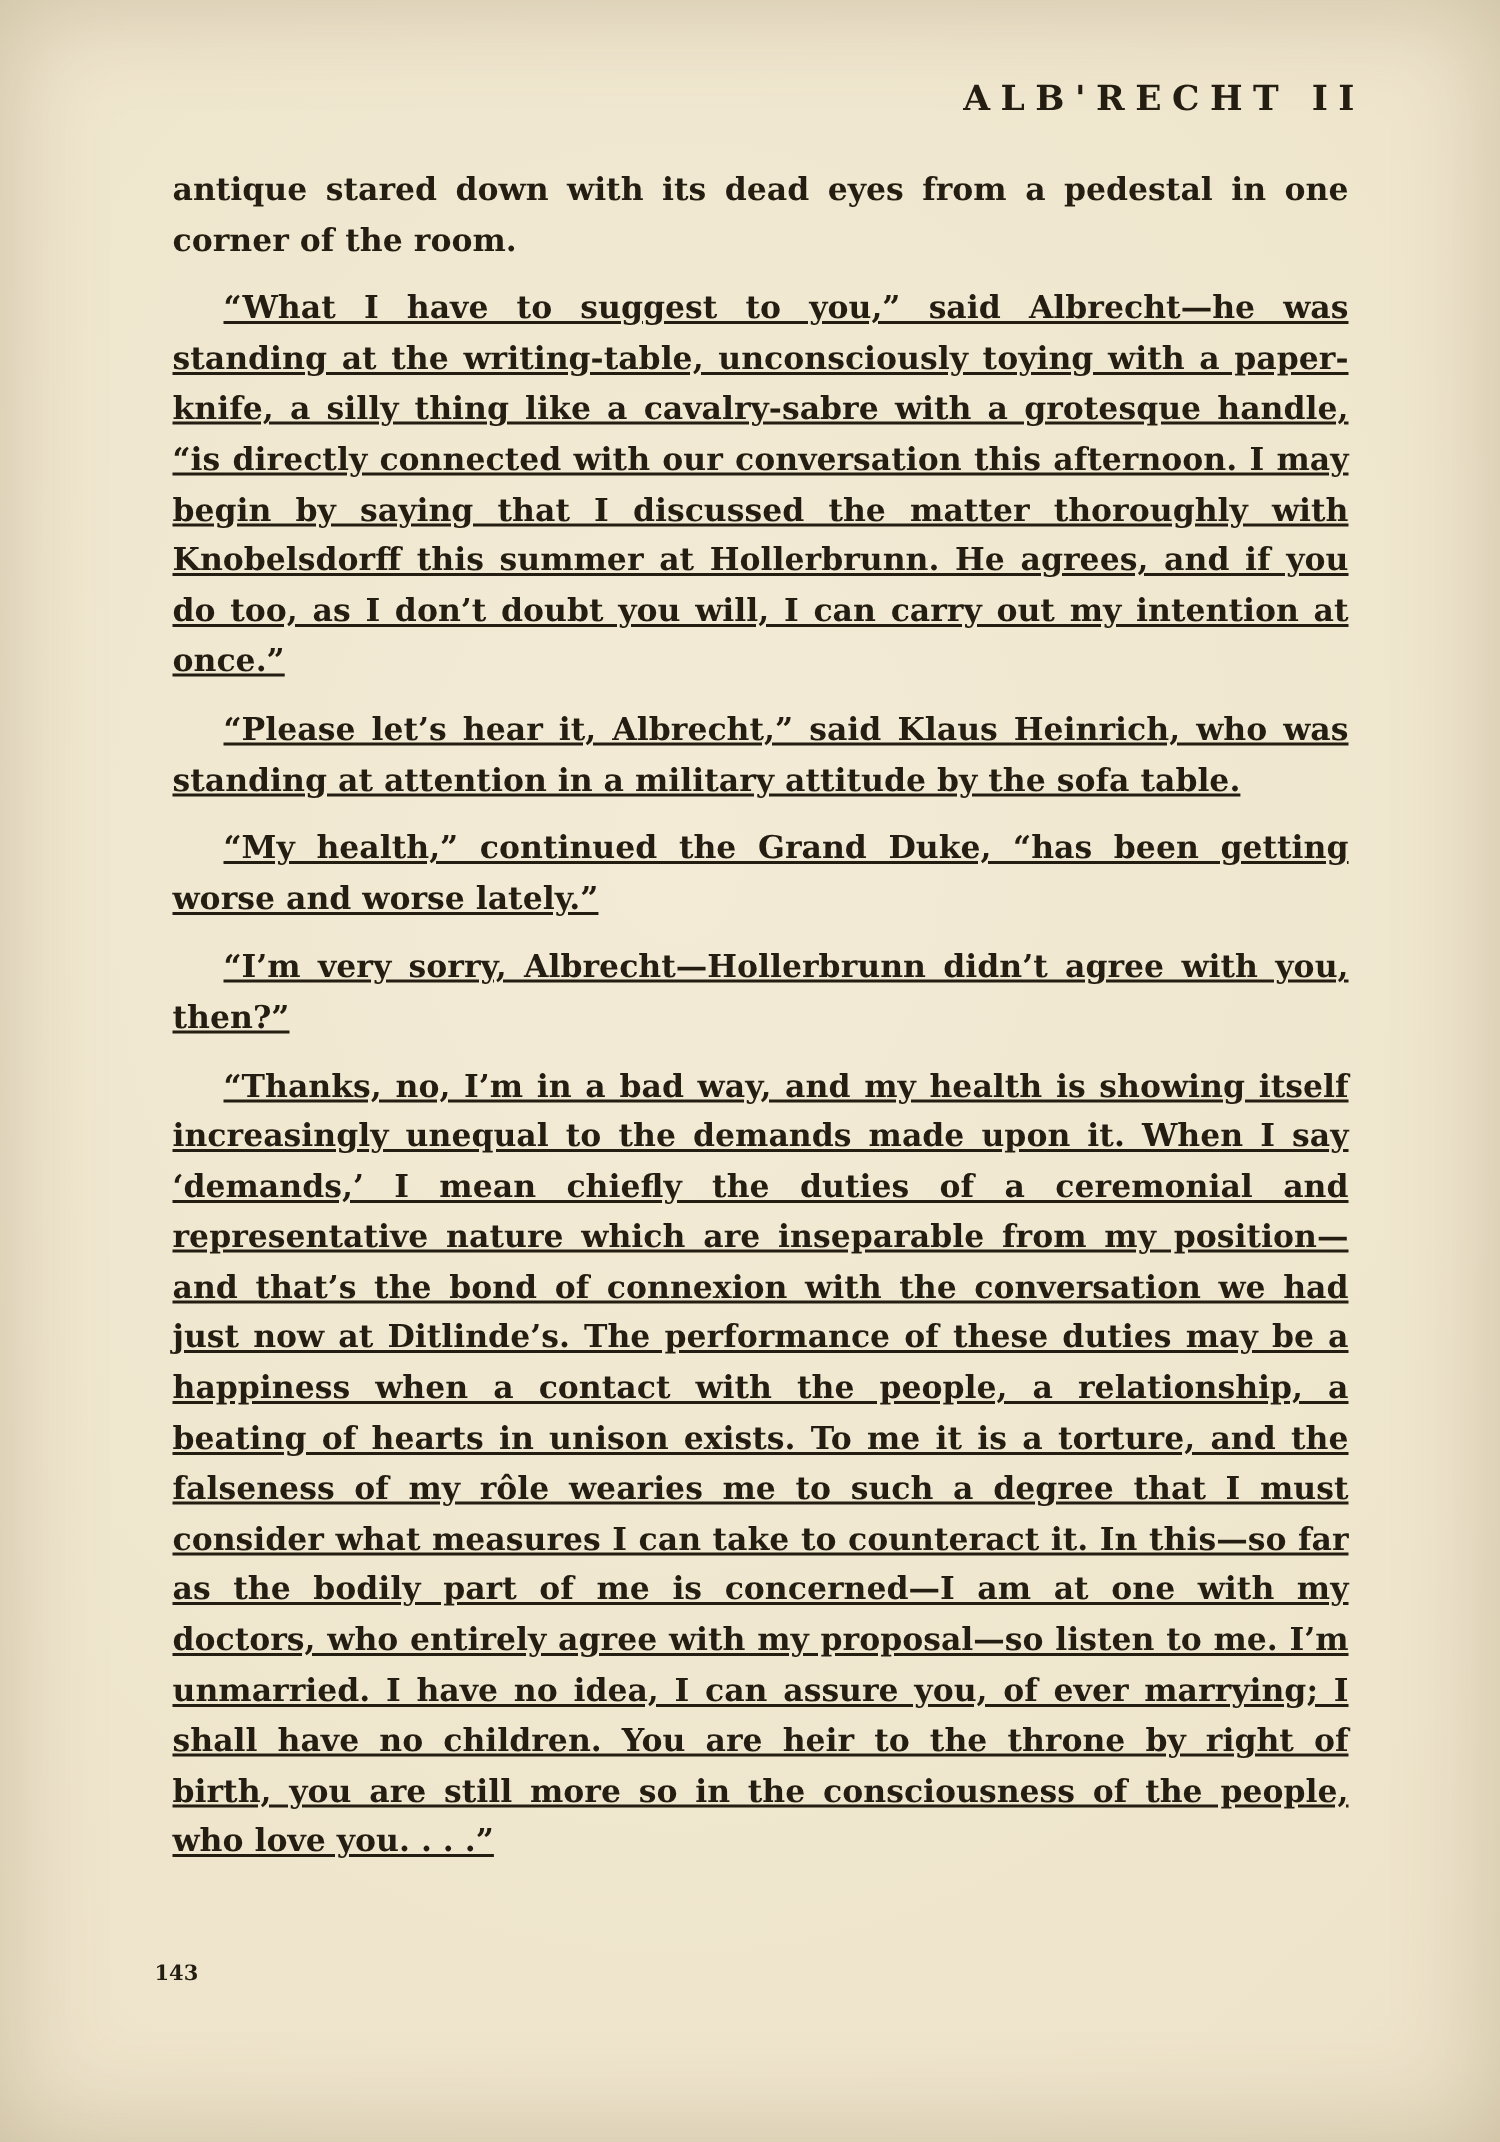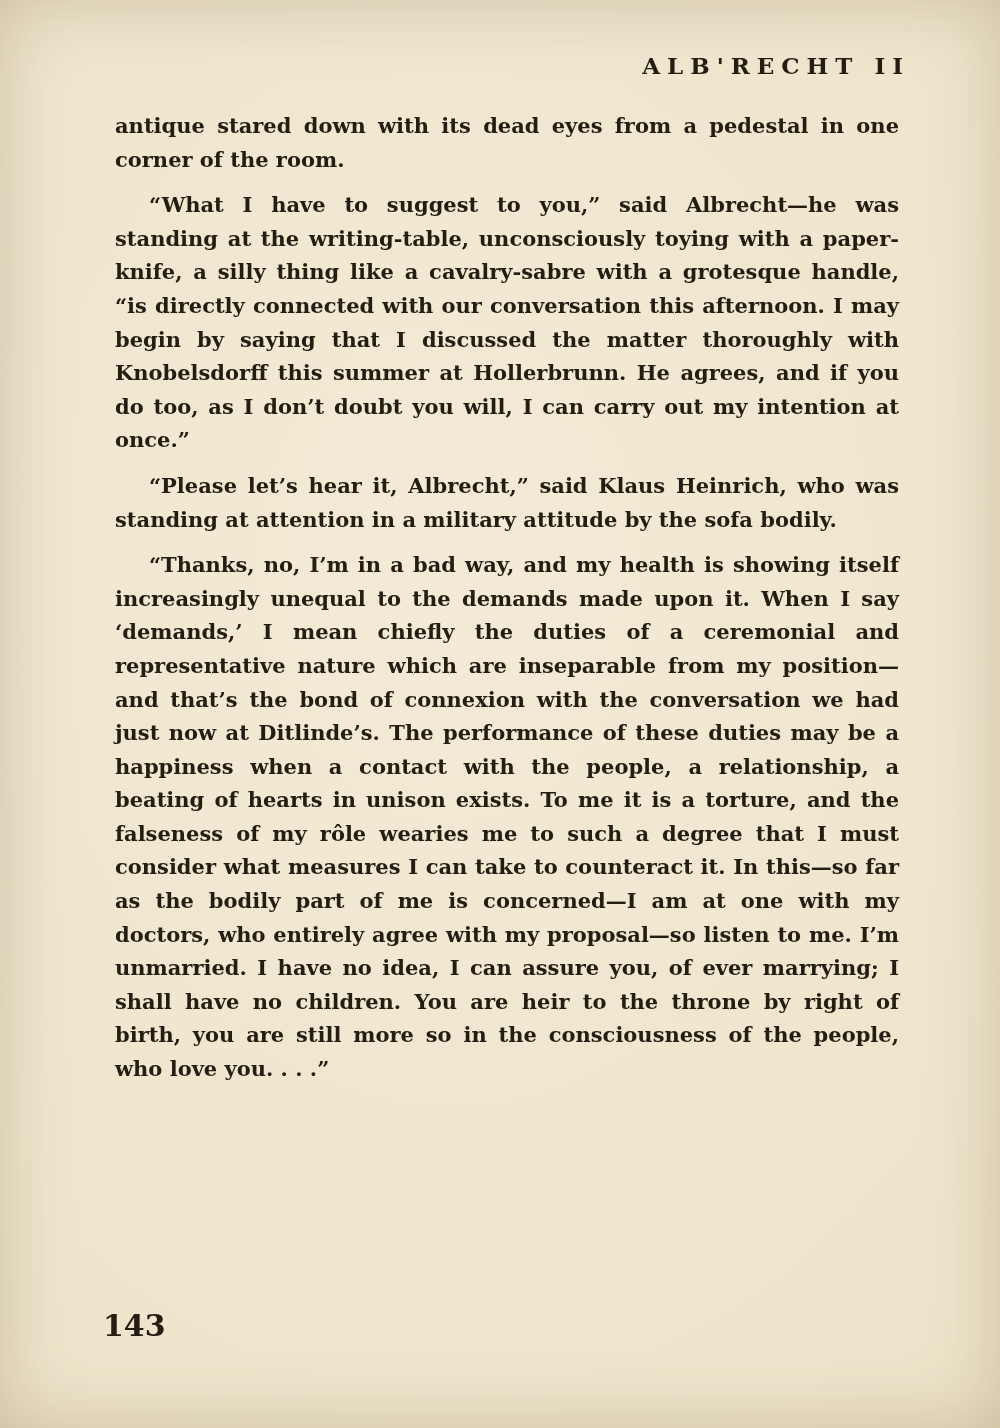--- a/index.html
+++ b/index.html
@@ -41,37 +41,40 @@
     font-weight: bold;
     text-align: justify;
     color: #241d11;
   }
   .text-block p {
     margin: 12px;
     padding: 0;
   }
   .text-block p + p {
     text-indent: 34px;
+    text-decoration: underline;
   }
   .page-number {
     position: absolute;
     top: 1308px;
     left: 103px;
-    font-size: 30px;
+    font-size: 14px;
     font-weight: bold;
     color: #241d11;
   }
 </style>
 </head>
 <body>
 
 <div class="page">
   <div class="running-head">ALB'RECHT II</div>
 
   <div class="text-block">
     <p>antique stared down with its dead eyes from a pedestal in one corner of the room.</p>
     <p>“What I have to suggest to you,” said Albrecht—he was standing at the writing-table, unconsciously toying with a paper-knife, a silly thing like a cavalry-sabre with a grotesque handle, “is directly connected with our conversation this afternoon. I may begin by saying that I discussed the matter thoroughly with Knobelsdorff this summer at Hollerbrunn. He agrees, and if you do too, as I don’t doubt you will, I can carry out my intention at once.”</p>
-    <p>“Please let’s hear it, Albrecht,” said Klaus Heinrich, who was standing at attention in a military attitude by the sofa bodily.</p>
+    <p>“Please let’s hear it, Albrecht,” said Klaus Heinrich, who was standing at attention in a military attitude by the sofa table.</p>
+    <p>“My health,” continued the Grand Duke, “has been getting worse and worse lately.”</p>
+    <p>“I’m very sorry, Albrecht—Hollerbrunn didn’t agree with you, then?”</p>
     <p>“Thanks, no, I’m in a bad way, and my health is showing itself increasingly unequal to the demands made upon it. When I say ‘demands,’ I mean chiefly the duties of a ceremonial and representative nature which are inseparable from my position—and that’s the bond of connexion with the conversation we had just now at Ditlinde’s. The performance of these duties may be a happiness when a contact with the people, a relationship, a beating of hearts in unison exists. To me it is a torture, and the falseness of my rôle wearies me to such a degree that I must consider what measures I can take to counteract it. In this—so far as the bodily part of me is concerned—I am at one with my doctors, who entirely agree with my proposal—so listen to me. I’m unmarried. I have no idea, I can assure you, of ever marrying; I shall have no children. You are heir to the throne by right of birth, you are still more so in the consciousness of the people, who love you. . . .”</p>
   </div>
 
   <div class="page-number">143</div>
 </div>
 
 </body></html>

